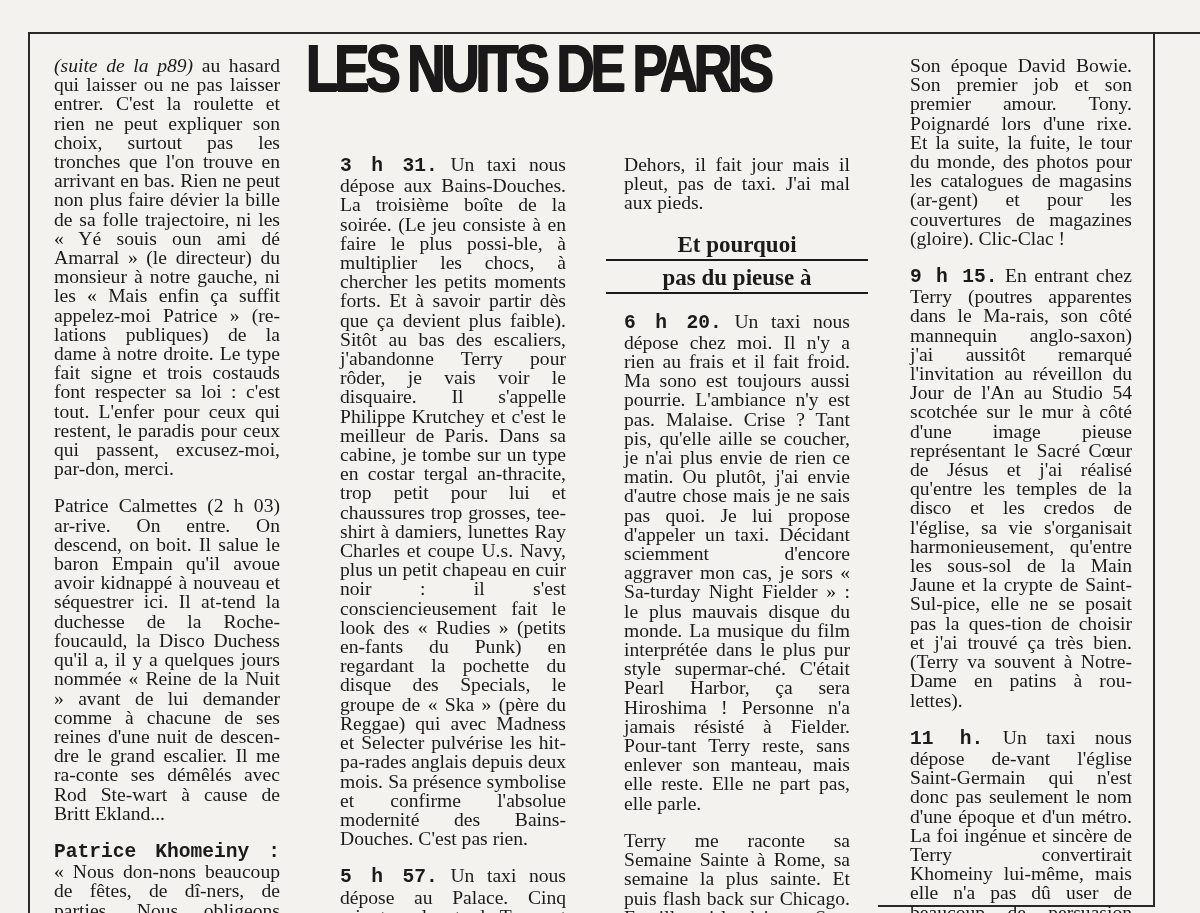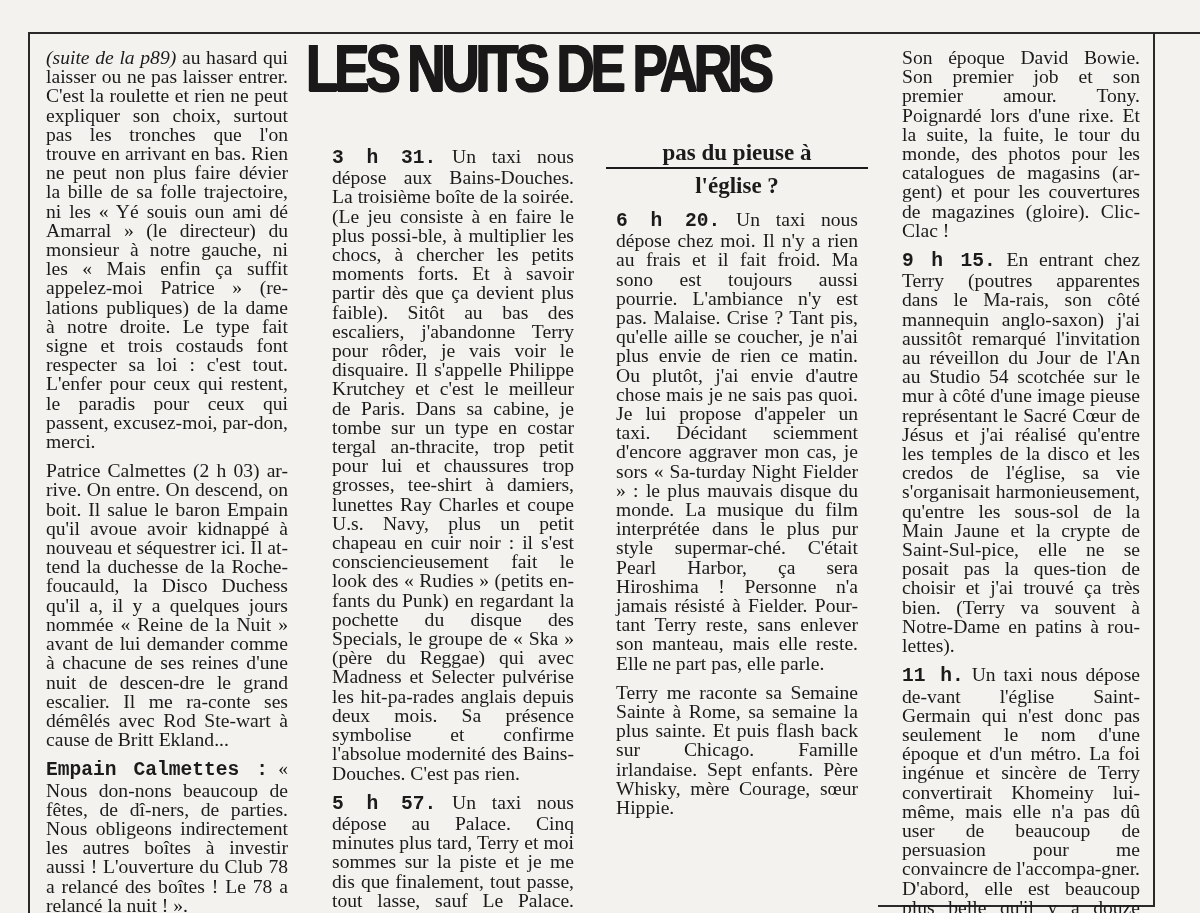--- a/index.html
+++ b/index.html
@@ -24,21 +24,21 @@
       position: absolute; left: 878px; top: 905px; width: 277px; height: 2px;
       background: #2a2828;
     }
     .col {
       position: absolute;
       font-size: 19.6px;
       line-height: 19.2px;
       text-align: justify;
       hyphens: manual;
     }
-    .col p { margin: 10px; text-indent: 0; }
+    .col p { margin: 18px; text-indent: 0; }
     .col1 { left: 36px; top: 38px; width: 262px; }
     .col2 { left: 322px; top: 137px; width: 262px; }
     .col3 { left: 606px; top: 137px; width: 262px; }
     .col4 { left: 892px; top: 38px; width: 258px; }
     .b { font-weight: bold; font-family: Liberation Mono, monospace; }
     .it { font-style: italic; }
     .title {
       position: absolute; left: 306px; top: 36px; width: 570px; height: 64px;
       font-family: "Liberation Sans", "DejaVu Sans", sans-serif;
       font-weight: bold;
@@ -80,32 +80,33 @@
 
 <div class="frame"></div>
 <div class="frame-right"></div>
 <div class="frame-bottom"></div>
 
 <div class="title">LES NUITS DE PARIS</div>
 
 <div class="col col1">
   <p><span class="it">(suite de la p89)</span><span> au hasard qui laisser ou ne pas laisser entrer. C'est la roulette et rien ne peut expliquer son choix, surtout pas les tronches que l'on trouve en arrivant en bas. Rien ne peut non plus faire dévier la bille de sa folle trajectoire, ni les « Yé souis oun ami dé Amarral » (le directeur) du monsieur à notre gauche, ni les « Mais enfin ça suffit appelez-moi Patrice » (re-lations publiques) de la dame à notre droite. Le type fait signe et trois costauds font respecter sa loi : c'est tout. L'enfer pour ceux qui restent, le paradis pour ceux qui passent, excusez-moi, par-don, merci.</span></p>
   <p><span>Patrice Calmettes (2 h 03) ar-rive. On entre. On descend, on boit. Il salue le baron Empain qu'il avoue avoir kidnappé à nouveau et séquestrer ici. Il at-tend la duchesse de la Roche-foucauld, la Disco Duchess qu'il a, il y a quelques jours nommée « Reine de la Nuit » avant de lui demander comme à chacune de ses reines d'une nuit de descen-dre le grand escalier. Il me ra-conte ses démêlés avec Rod Ste-wart à cause de Britt Ekland...</span></p>
-  <p><span class="b">Empain Calmettes :</span><span> « Nous don-nons beaucoup de fêtes, de dî-ners, de parties. Nous obligeons indirectement les autres boîtes à investir aussi ! L'ouverture du Club 78 a relancé des boîtes ! Le 78 a relancé la nuit ! ».</span></p>
+  <p><span class="b">Patrice Khomeiny :</span><span> « Nous don-nons beaucoup de fêtes, de dî-ners, de parties. Nous obligeons indirectement les autres boîtes à investir aussi ! L'ouverture du Club 78 a relancé des boîtes ! Le 78 a relancé la nuit ! ».</span></p>
   <p><span class="b">8 h 10.</span><span> Terry m'entraîne sur la piste. « Thierry viens danser ! » Elle est très mannequin, très américaine, très cliché. Mais comment pourrais-je imaginer la suite ?</span></p>
 </div>
 
 <div class="col col2">
   <p><span class="b">3 h 31.</span><span> Un taxi nous dépose aux Bains-Douches. La troisième boîte de la soirée. (Le jeu consiste à en faire le plus possi-ble, à multiplier les chocs, à chercher les petits moments forts. Et à savoir partir dès que ça devient plus faible). Sitôt au bas des escaliers, j'abandonne Terry pour rôder, je vais voir le disquaire. Il s'appelle Philippe Krutchey et c'est le meilleur de Paris. Dans sa cabine, je tombe sur un type en costar tergal an-thracite, trop petit pour lui et chaussures trop grosses, tee-shirt à damiers, lunettes Ray Charles et coupe U.s. Navy, plus un petit chapeau en cuir noir : il s'est consciencieusement fait le look des « Rudies » (petits en-fants du Punk) en regardant la pochette du disque des Specials, le groupe de « Ska » (père du Reggae) qui avec Madness et Selecter pulvérise les hit-pa-rades anglais depuis deux mois. Sa présence symbolise et confirme l'absolue modernité des Bains-Douches. C'est pas rien.</span></p>
   <p><span class="b">5 h 57.</span><span> Un taxi nous dépose au Palace. Cinq minutes plus tard, Terry et moi sommes sur la piste et je me dis que finalement, tout passe, tout lasse, sauf Le Palace. Surtout à cette heure-ci... Com-ment ne pas chaque fois éprou-ver le même délicieux sentiment d'absence qui m'envahit quand le brouillard synthétique sub-</span></p>
 </div>
 
 <div class="col col3">
+  <p><span>Dehors, il fait jour mais il pleut, pas de taxi. J'ai mal aux pieds.</span></p>
+  <div class="subhead rule">Et pourquoi</div>
   <div class="subhead rule">pas du pieuse à</div>
-  <div class="subhead">l'église ?</div>
   <p><span class="b">6 h 20.</span><span> Un taxi nous dépose chez moi. Il n'y a rien au frais et il fait froid. Ma sono est toujours aussi pourrie. L'ambiance n'y est pas. Malaise. Crise ? Tant pis, qu'elle aille se coucher, je n'ai plus envie de rien ce matin. Ou plutôt, j'ai envie d'autre chose mais je ne sais pas quoi. Je lui propose d'appeler un taxi. Décidant sciemment d'encore aggraver mon cas, je sors « Sa-turday Night Fielder » : le plus mauvais disque du monde. La musique du film interprétée dans le plus pur style supermar-ché. C'était Pearl Harbor, ça sera Hiroshima ! Personne n'a jamais résisté à Fielder. Pour-tant Terry reste, sans enlever son manteau, mais elle reste. Elle ne part pas, elle parle.</span></p>
   <p><span>Terry me raconte sa Semaine Sainte à Rome, sa semaine la plus sainte. Et puis flash back sur Chicago. Famille irlandaise. Sept enfants. Père Whisky, mère Courage, sœur Hippie.</span></p>
 </div>
 
 <div class="col col4">
   <p><span>Son époque David Bowie. Son premier job et son premier amour. Tony. Poignardé lors d'une rixe. Et la suite, la fuite, le tour du monde, des photos pour les catalogues de magasins (ar-gent) et pour les couvertures de magazines (gloire). Clic-Clac !</span></p>
   <p><span class="b">9 h 15.</span><span> En entrant chez Terry (poutres apparentes dans le Ma-rais, son côté mannequin anglo-saxon) j'ai aussitôt remarqué l'invitation au réveillon du Jour de l'An au Studio 54 scotchée sur le mur à côté d'une image pieuse représentant le Sacré Cœur de Jésus et j'ai réalisé qu'entre les temples de la disco et les credos de l'église, sa vie s'organisait harmonieusement, qu'entre les sous-sol de la Main Jaune et la crypte de Saint-Sul-pice, elle ne se posait pas la ques-tion de choisir et j'ai trouvé ça très bien. (Terry va souvent à Notre-Dame en patins à rou-lettes).</span></p>
   <p><span class="b">11 h.</span><span> Un taxi nous dépose de-vant l'église Saint-Germain qui n'est donc pas seulement le nom d'une époque et d'un métro. La foi ingénue et sincère de Terry convertirait Khomeiny lui-même, mais elle n'a pas dû user de beaucoup de persuasion pour me convaincre de l'accompa-gner. D'abord, elle est beaucoup plus belle qu'il y a douze heures en entrant chez Régine, mais surtout, j'avais envie d'aller à la messe.</span></p>
   <div class="signature-rule"></div>
   <div class="signature">THIERRY ARDISSON</div>

